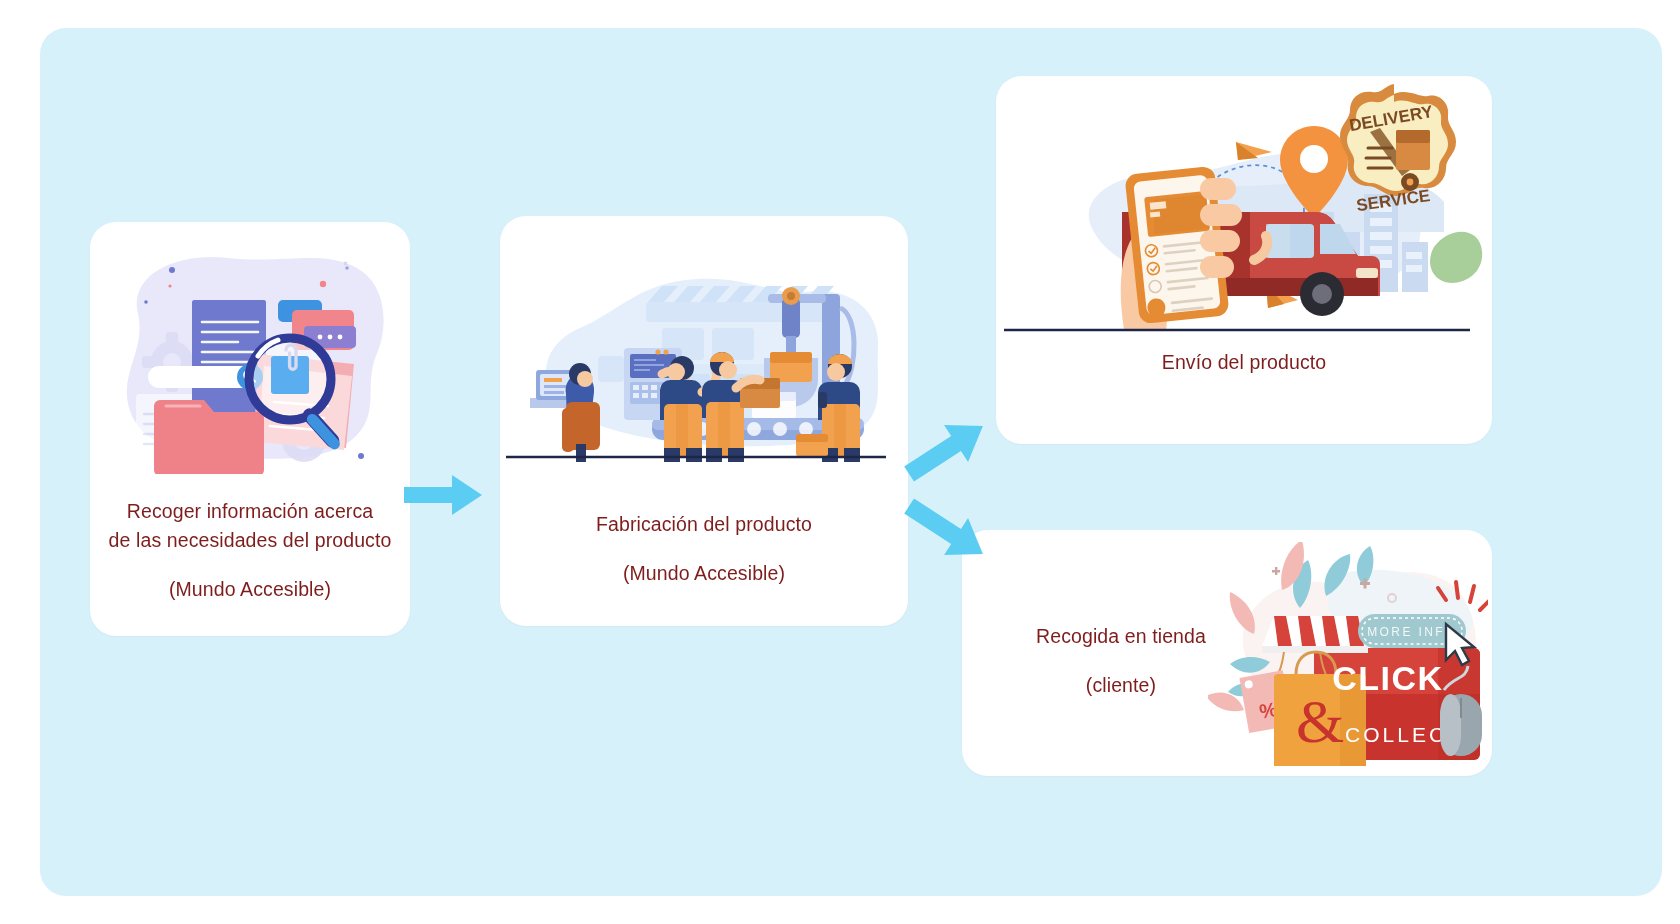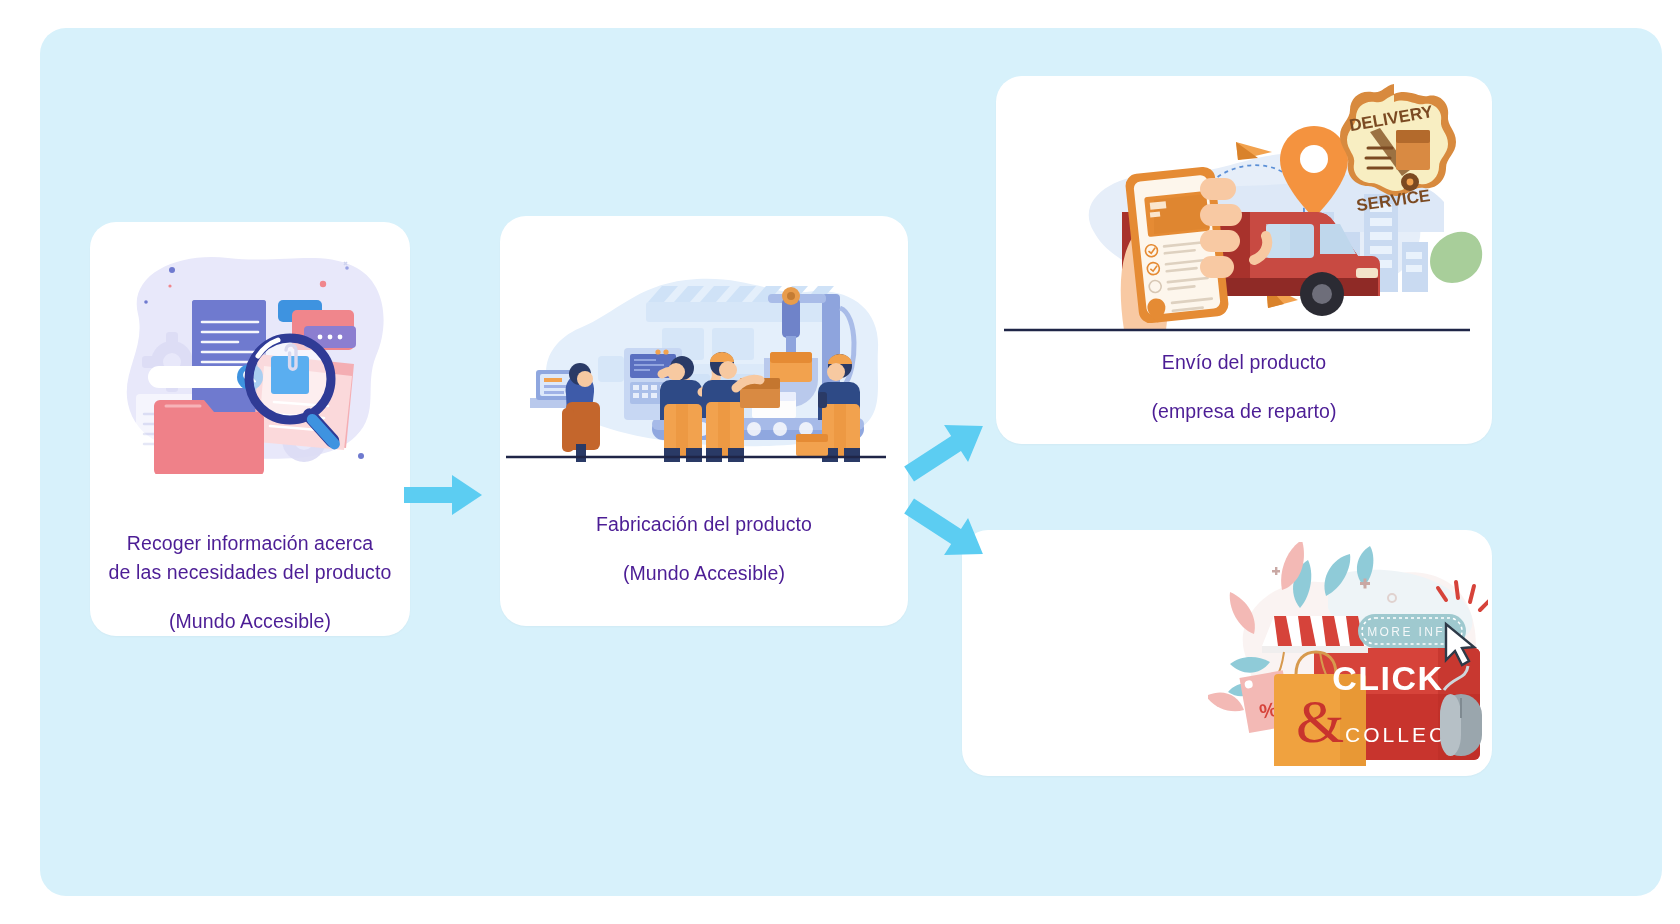--- a/index.html
+++ b/index.html
@@ -21,27 +21,27 @@
     position:absolute;background:#ffffff;border-radius:26px;
     box-shadow:0 1px 2px rgba(0,0,0,0.03);
     overflow:hidden;
   }
   .card-1{left:90px;top:222px;width:320px;height:414px;}
   .card-2{left:500px;top:216px;width:408px;height:410px;}
   .card-3{left:996px;top:76px;width:496px;height:368px;}
   .card-4{left:962px;top:530px;width:530px;height:246px;}
 
   .caption{
-    text-align:center;color:#4c1d95;
+    text-align:center;color:#7f1d1d;
     font-size:19.5px;line-height:29px;letter-spacing:.1px;
   }
   .caption .sub{display:block;margin-top:20px;}
 
   
-  .c1-text{position:absolute;left:0;right:0;top:275px;margin-top:32px;}
+  .c1-text{position:absolute;left:0;right:0;top:275px;}
   
   .c2-text{position:absolute;left:0;right:0;top:294px;}
   
   .c3-text{position:absolute;left:0;right:0;top:272px;}
   
   .c4-text{position:absolute;left:34px;top:92px;width:250px;text-align:center;}
 
   
   .arrow{position:absolute;}
   .arrow svg{display:block;overflow:visible;}
@@ -453,26 +453,29 @@
             </g>
           </g>
 
           <line x1="0" y1="248" x2="466" y2="248" stroke="#1f2547" stroke-width="2.6"></line>
         </g>
       </svg>
     </div>
 
     <div class="c3-text caption">
       <span>Envío del producto</span>
-      <span class="sub">(empresa de reparto)</span>
     </div>
   </div>
 
   <div class="card card-4">
 
+    <div class="c4-text caption">
+      <span>Recogida en tienda</span>
+      <span class="sub">(cliente)</span>
+    </div>
 
     <div class="illo illo-4">
       <svg width="280" height="225" viewBox="0 0 280 225">
         <defs>
           <clipPath id="c4clip">
               <rect x="0" y="0" width="280" height="225"></rect>
             </clipPath>
         </defs>
         <g clip-path="url(#c4clip)">
 

